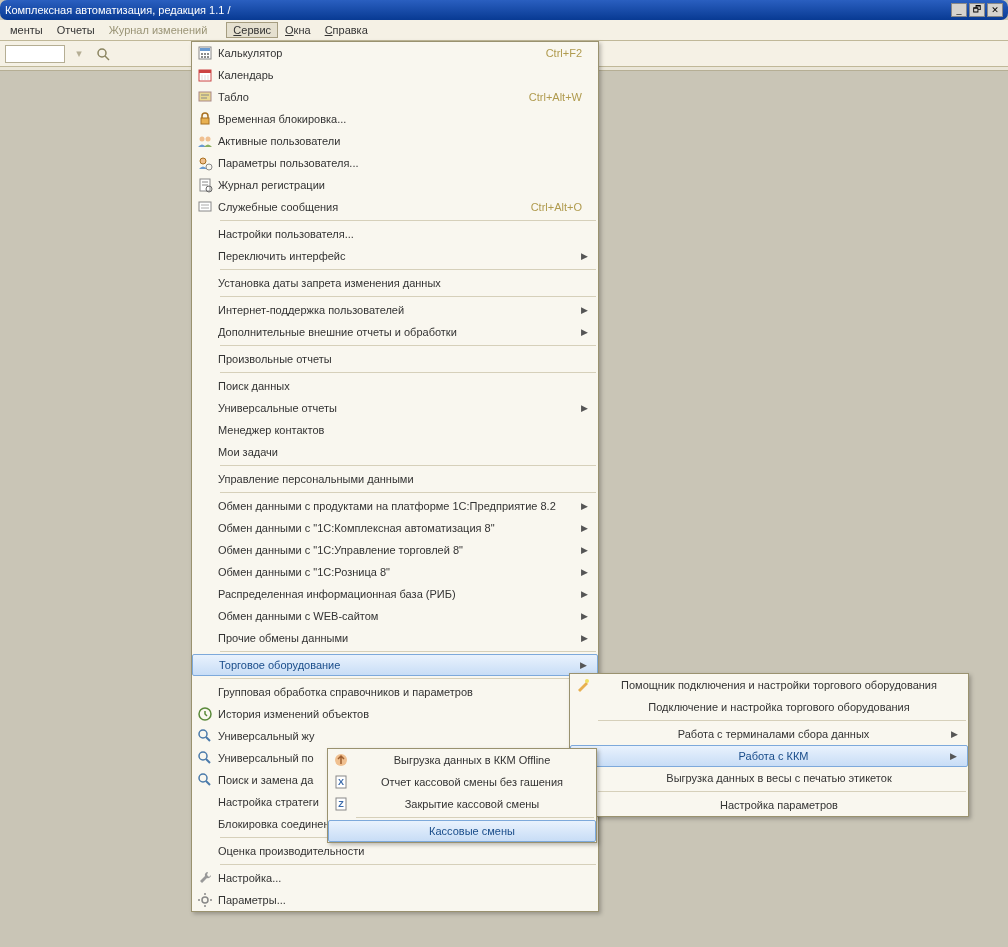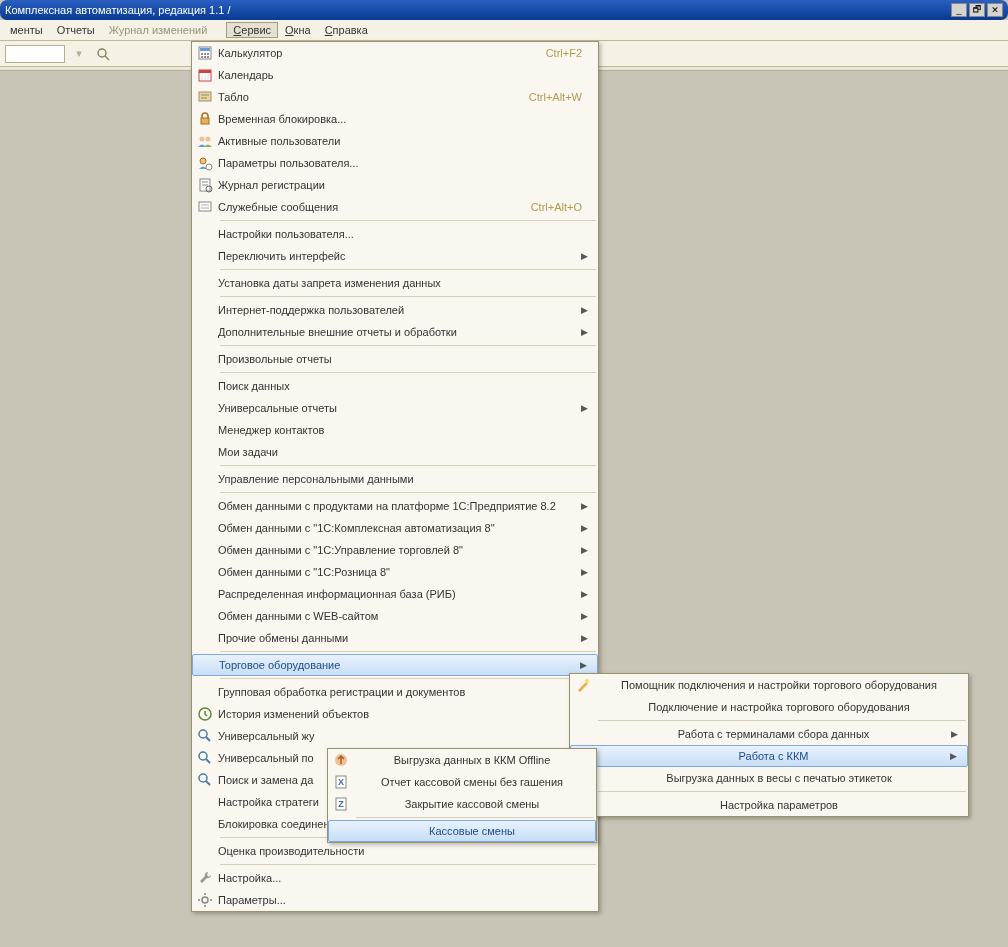--- a/index.html
+++ b/index.html
@@ -381,21 +381,21 @@
     </div>
     <div class="dd-sep"></div>
     <div class="dd-row highlight">
       <span class="dd-icon"></span>
       <span class="dd-label">Торговое оборудование</span>
       <span class="dd-arrow">▶</span>
     </div>
     <div class="dd-sep"></div>
     <div class="dd-row">
       <span class="dd-icon"></span>
-      <span class="dd-label">Групповая обработка регистрации и документов</span>
+      <span class="dd-label">Групповая обработка справочников и параметров</span>
     </div>
     <div class="dd-row">
       <span class="dd-icon">
         <svg width="16" height="16">
           <circle cx="8" cy="8" r="6" fill="none" stroke="#5a8a3a" stroke-width="1.5"></circle>
           <path d="M8 5 V8 L10 10" fill="none" stroke="#5a8a3a" stroke-width="1.5"></path>
         </svg>
       </span>
       <span class="dd-label">История изменений объектов</span>
     </div>

